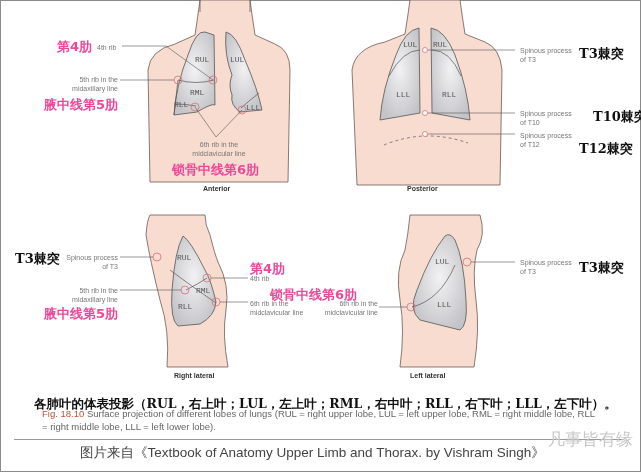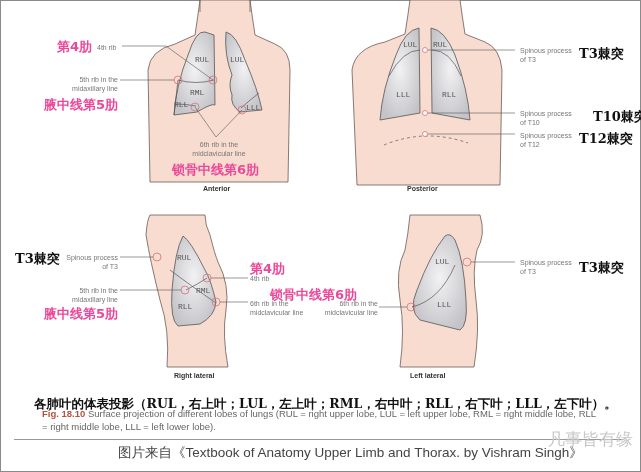--- a/index.html
+++ b/index.html
@@ -7,23 +7,23 @@
   .frame { position:absolute; left:0; top:0; width:639px; height:470px; border:1px solid #8a8a8a; }
   svg.art { position:absolute; left:0; top:0; }
   .lbl { position:absolute; white-space:nowrap; }
   .cn { font-family:"DejaVu Sans", sans-serif; font-weight:bold; color:#ec4899; font-size:13px; }
   .cnser { font-family:"DejaVu Serif", serif; font-weight:bold; color:#111; font-size:13px; }
   .en { font-family:"Liberation Sans", sans-serif; color:#777; font-size:7px; line-height:9px; }
   .lob { font-family:Liberation Mono, monospace; color:#555; font-size:8px; }
   .view { font-family:"Liberation Sans", sans-serif; font-weight:bold; color:#333; font-size:7px; }
   .title { left:34px; top:396px; font-family:"DejaVu Serif", serif; font-weight:bold; font-size:12.5px; color:#111; }
   .cap { left:42px; top:407px; width:560px; font-size:9.5px; line-height:13px; color:#666; }
-  .cap .fig { color:#b5533c; font-weight:bold;margin-top:15px; }
+  .cap .fig { color:#b5533c; font-weight:normal;margin-top:15px; }
   .rule { position:absolute; left:14px; top:439px; width:610px; height:1px; background:#999; }
-  .source { left:80px; top:444px; font-size:13.5px; color:#444;margin-left:38px; }
+  .source { left:80px; top:444px; font-size:13.5px; color:#444; }
   .wm { left:548px; top:428px; font-size:17px; color:#c8c8c8; }
   .r { text-align:right; }
 </style>
 </head>
 <body>
 
 <div class="frame"></div>
 
 <svg class="art" width="641" height="472" viewBox="0 0 641 472">
   <defs>
@@ -108,21 +108,21 @@
 <span class="lbl lob" style="left:396px;top:90px;">LLL</span>
 <span class="lbl lob" style="left:442px;top:90px;">RLL</span>
 <span class="lbl en" style="left:520px;top:46px;">Spinous process</span>
 <span class="lbl en" style="left:520px;top:55px;">of T3</span>
 <span class="lbl cnser" style="left:579px;top:45px;">T3棘突</span>
 <span class="lbl en" style="left:520px;top:109px;">Spinous process</span>
 <span class="lbl en" style="left:520px;top:118px;">of T10</span>
 <span class="lbl cnser" style="left:593px;top:108px;">T10棘突</span>
 <span class="lbl en" style="left:520px;top:131px;">Spinous process</span>
 <span class="lbl en" style="left:520px;top:140px;">of T12</span>
-<span class="lbl cnser" style="left:579px;top:130px;">T12棘突</span>
+<span class="lbl cnser" style="left:579px;top:140px;">T12棘突</span>
 <span class="lbl view" style="left:407px;top:185px;">Posterior</span>
 
 <span class="lbl cnser" style="left:15px;top:250px;">T3棘突</span>
 <span class="lbl en r" style="left:60px;top:253px;width:58px;">Spinous process</span>
 <span class="lbl en r" style="left:60px;top:262px;width:58px;">of T3</span>
 <span class="lbl en r" style="left:60px;top:286px;width:58px;">5th rib in the</span>
 <span class="lbl en r" style="left:60px;top:295px;width:58px;">midaxillary line</span>
 <span class="lbl cn" style="left:44px;top:305px;">腋中线第5肋</span>
 <span class="lbl lob" style="left:177px;top:253px;">RUL</span>
 <span class="lbl lob" style="left:196px;top:286px;">RML</span>

